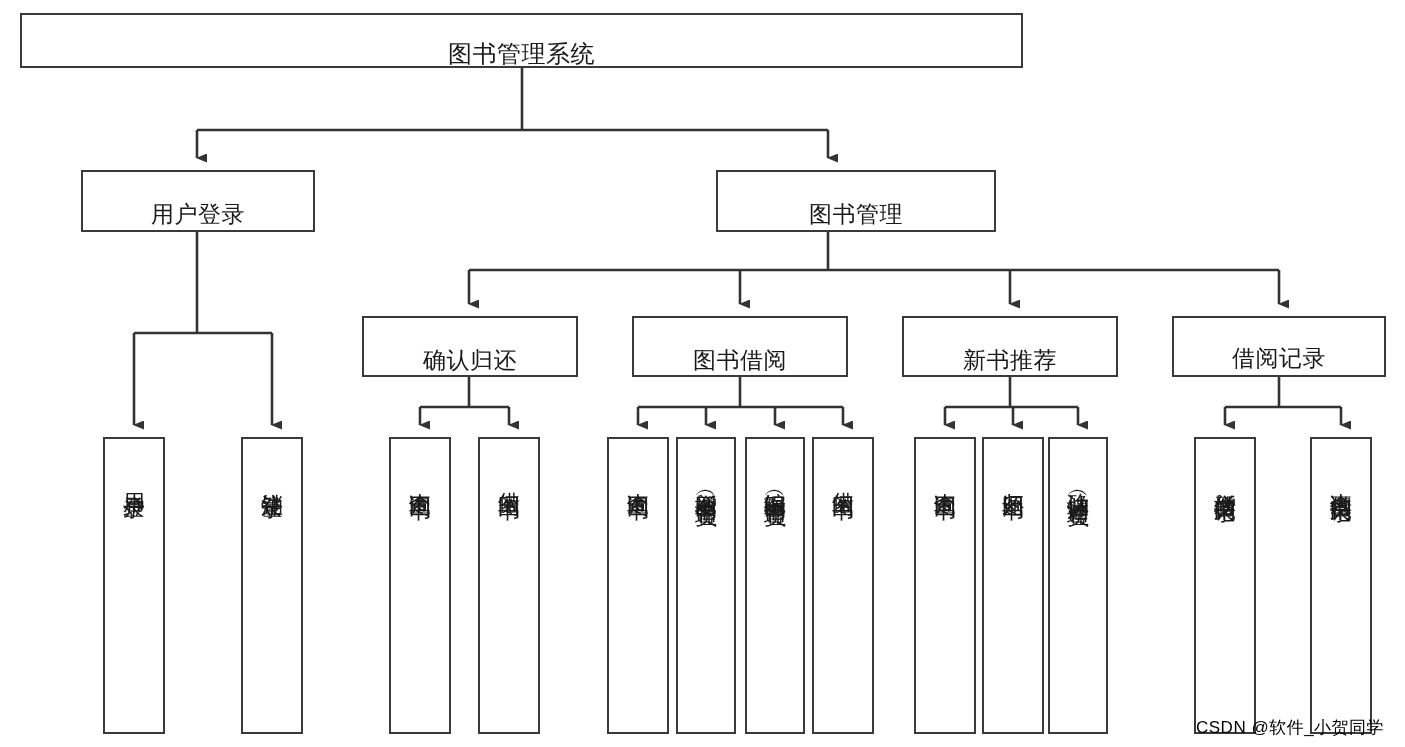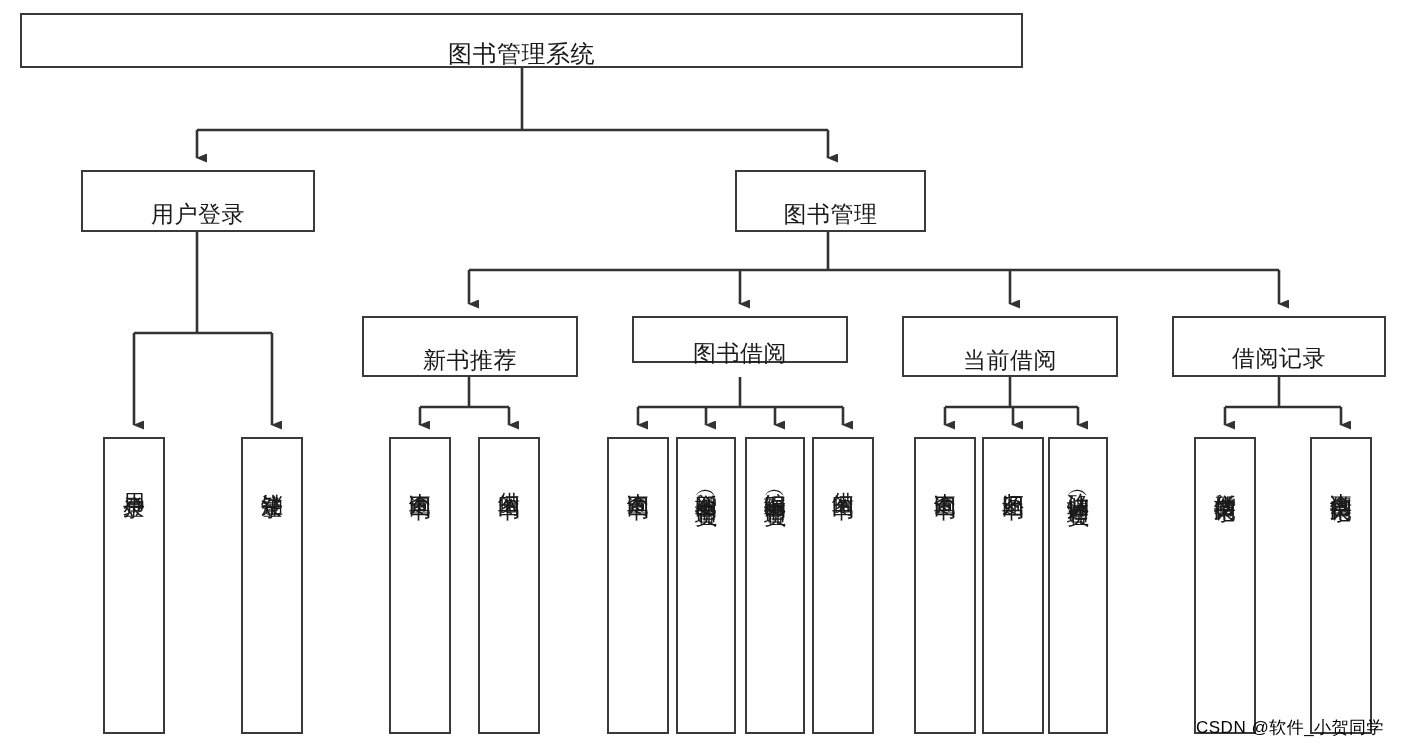--- a/index.html
+++ b/index.html
@@ -123,32 +123,32 @@
     </g>
   </svg>
 
   <div class="node root" style="left:20px; top:13px; width:1003px; height:55px;">
     <span class="label">图书管理系统</span>
   </div>
 
   <div class="node h" style="left:81px; top:170px; width:234px; height:62px;">
     <span class="label">用户登录</span>
   </div>
-  <div class="node h" style="left:735px; top:170px; width:191px; height:62px;">
+  <div class="node h" style="left:716px; top:170px; width:280px; height:62px;">
     <span class="label">图书管理</span>
   </div>
 
   <div class="node h" style="left:362px; top:316px; width:216px; height:61px;">
-    <span class="label">新书推荐</span>
+    <span class="label">确认归还</span>
   </div>
-  <div class="node h" style="left:632px; top:316px; width:216px; height:47px;">
+  <div class="node h" style="left:632px; top:316px; width:216px; height:61px;">
     <span class="label">图书借阅</span>
   </div>
   <div class="node h" style="left:902px; top:316px; width:216px; height:61px;">
-    <span class="label">当前借阅</span>
+    <span class="label">新书推荐</span>
   </div>
   <div class="node h" style="left:1172px; top:316px; width:214px; height:61px;font-family:Liberation Mono, monospace;">
     <span class="label">借阅记录</span>
   </div>
 
   <div class="node v" style="left:103px; top:437px; width:62px; height:297px;">
     <span class="label">用户登录</span>
   </div>
   <div class="node v" style="left:241px; top:437px; width:62px; height:297px;">
     <span class="label">注销登录</span>

